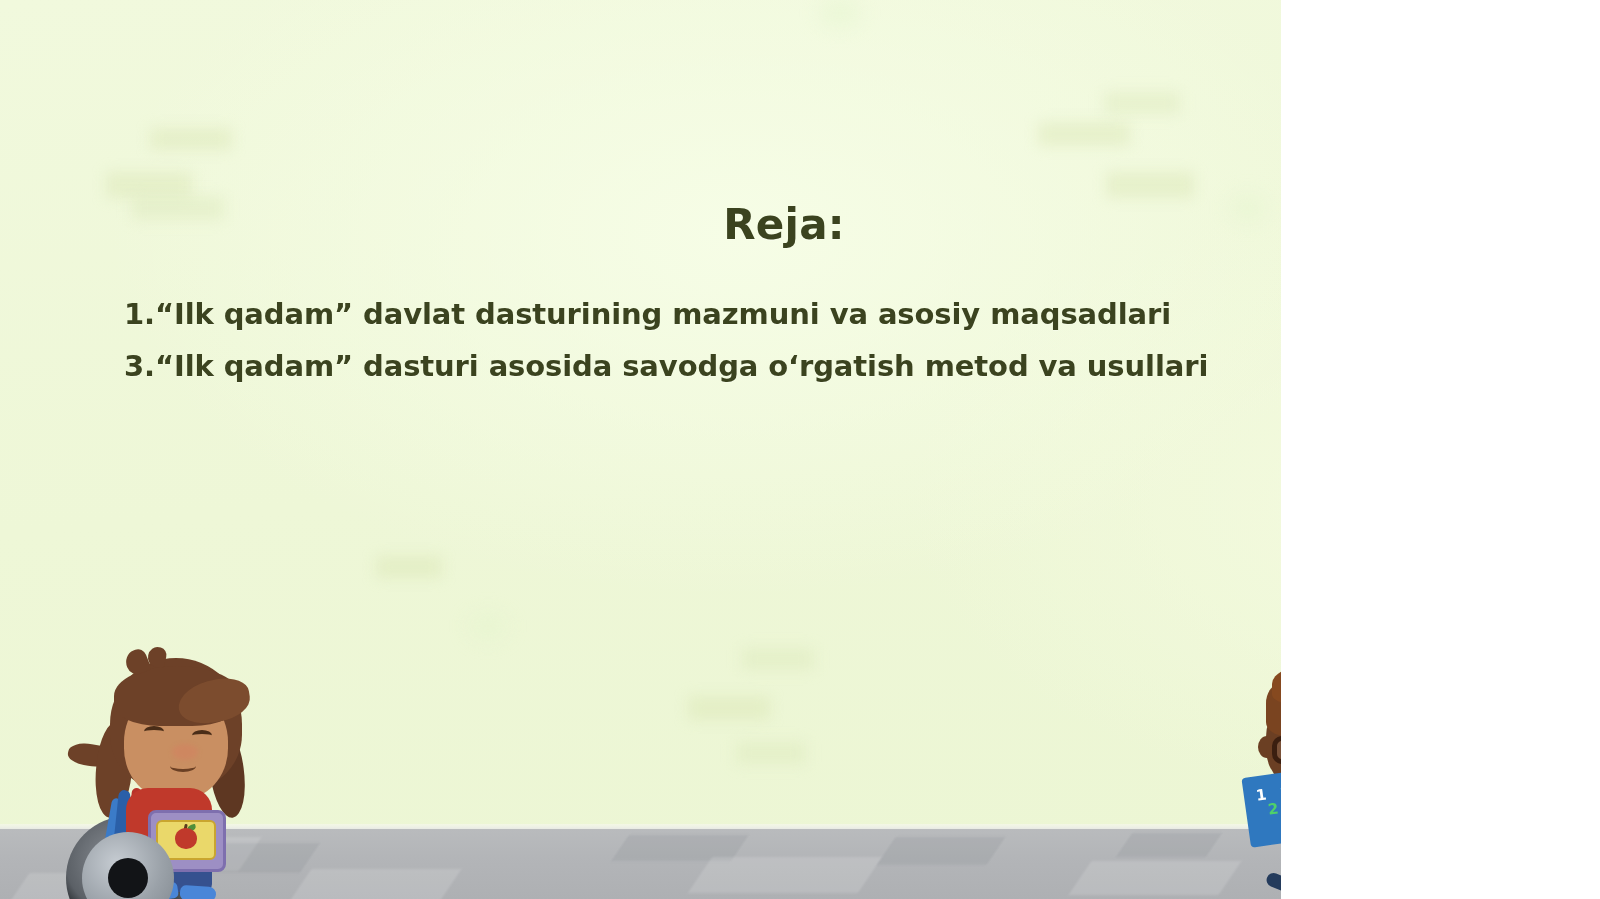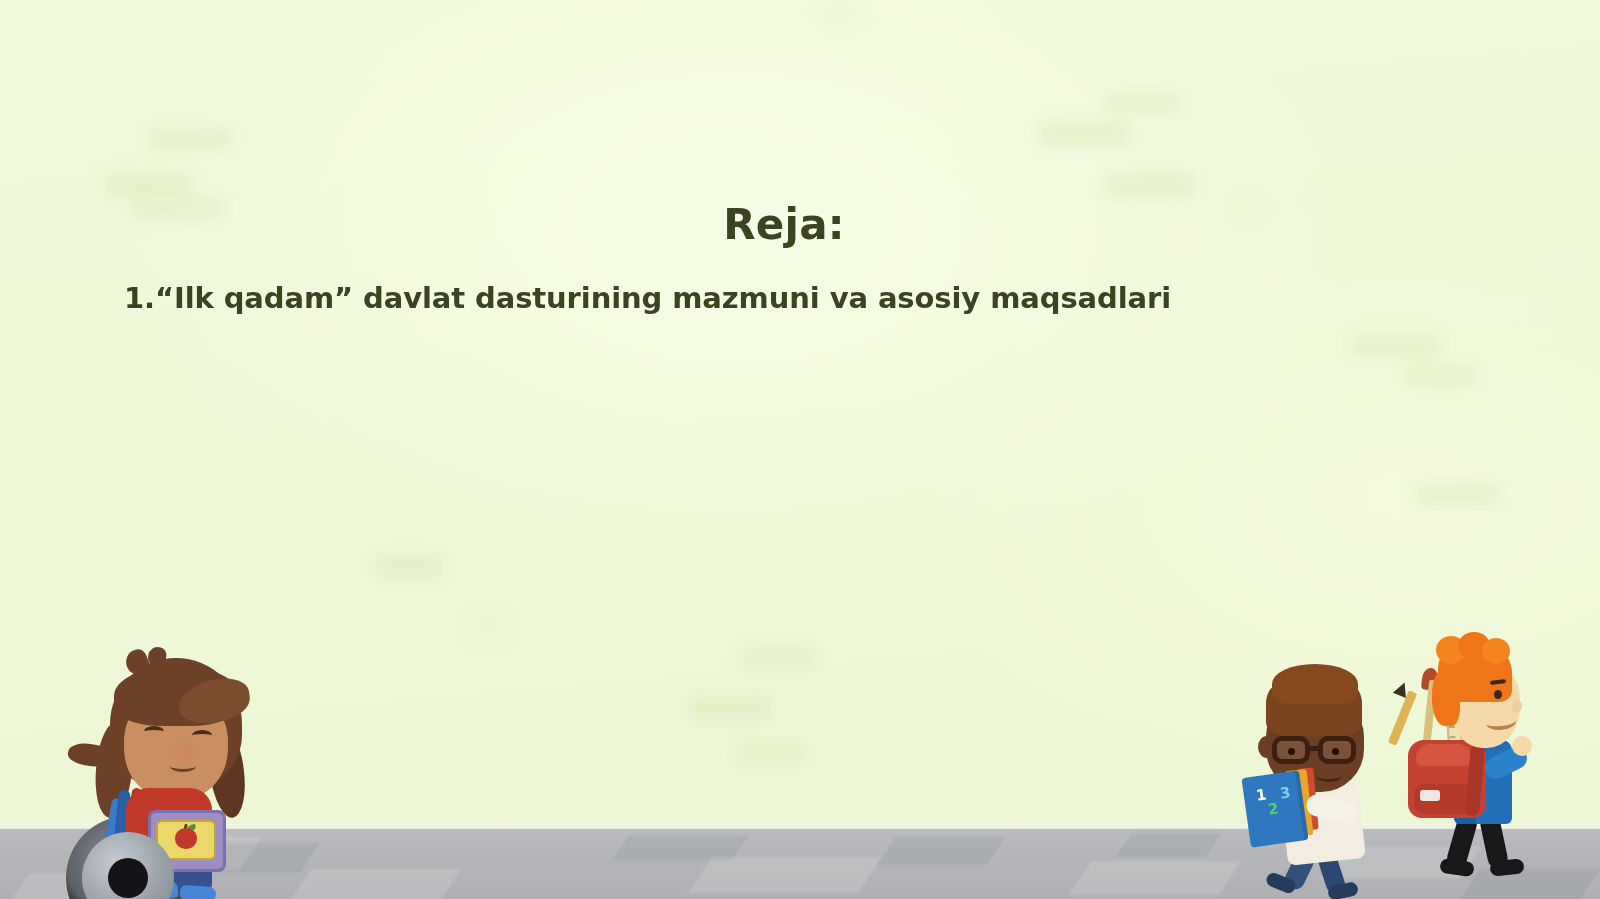--- a/index.html
+++ b/index.html
@@ -5,21 +5,21 @@
 <style>
   * { margin:0; padding:0; box-sizing:border-box; }
   html, body {
     width:1600px; height:899px;
     overflow:hidden;
     background:#ffffff;
     font-family:"DejaVu Sans", sans-serif;
   }
   #slide {
     position:relative;
-    width:1600px; height:899px;
+    width:1281px; height:899px;
     overflow:hidden;
     background:#eff8da;
   }
   
   .wall {
     position:absolute;
     left:0; top:0; width:1600px; height:830px;
     background:
       radial-gradient(ellipse 900px 520px at 46% 28%, #f6fde6 0%, rgba(246,253,230,0) 70%),
       radial-gradient(ellipse 700px 420px at 88% 60%, #f3fade 0%, rgba(243,250,222,0) 72%),
@@ -62,21 +62,21 @@
     text-align:center;
     font-size:42px;
     font-weight:bold;
     color:#3b431f;
     letter-spacing:0.2px;
     font-family:"DejaVu Sans", sans-serif;
     text-shadow:0 1px 0 rgba(255,255,255,0.35);
   }
   .bullets {
     position:absolute;
-    left:124px; top:278px; width:1300px;
+    left:124px; top:294px; width:1300px;
   }
   .bullet {
     font-size:29px;
     font-weight:bold;
     color:#3b431f;
     line-height:1.43;
     letter-spacing:-0.1px;
     margin-bottom:11px;
     font-family:"DejaVu Sans", sans-serif;
     text-shadow:0 1px 0 rgba(255,255,255,0.3);
@@ -203,20 +203,21 @@
     <div class="wm soft" style="left:736px; top:742px; width:70px; height:22px;"></div>
     <div class="wm blob" style="left:820px; top:0px; width:40px; height:26px;"></div>
     <div class="wm blob" style="left:1230px; top:196px; width:34px; height:24px;"></div>
     <div class="wm blob" style="left:470px; top:614px; width:36px; height:24px;"></div>
   </div>
 
   <div class="title">Reja:</div>
 
   <div class="bullets">
     <div class="bullet">1.“Ilk qadam” davlat dasturining mazmuni va asosiy maqsadlari</div>
+    <div class="bullet">3.“Ilk qadam” dasturi asosida savodga o‘rgatish metod va usullari</div>
   </div>
 
   <div class="floor-edge"></div>
   <div class="floor">
     <div class="tile" style="left:120px; top:8px; width:130px; height:34px;"></div>
     <div class="tile dark" style="left:214px; top:14px; width:96px; height:30px;"></div>
     <div class="tile" style="left:300px; top:40px; width:150px; height:34px;"></div>
     <div class="tile dark" style="left:620px; top:6px; width:120px; height:26px;"></div>
     <div class="tile" style="left:700px; top:28px; width:170px; height:36px;"></div>
     <div class="tile dark" style="left:886px; top:8px; width:110px; height:28px;"></div>

